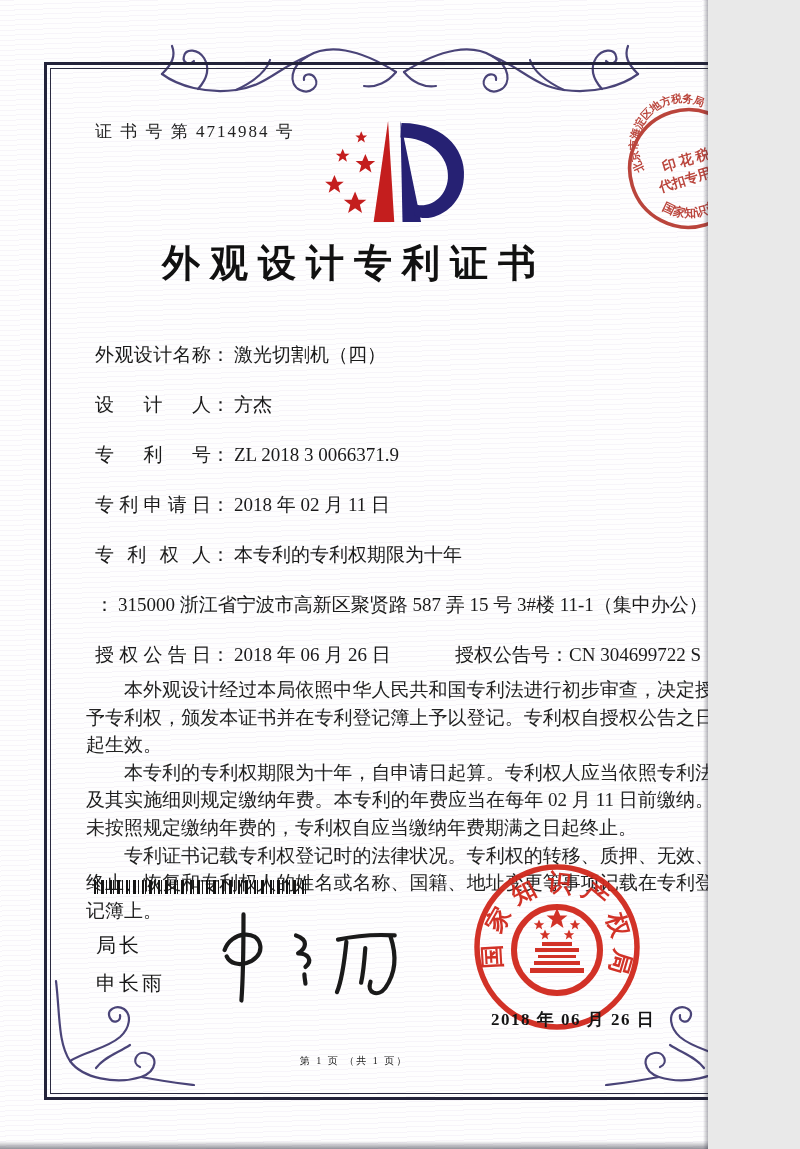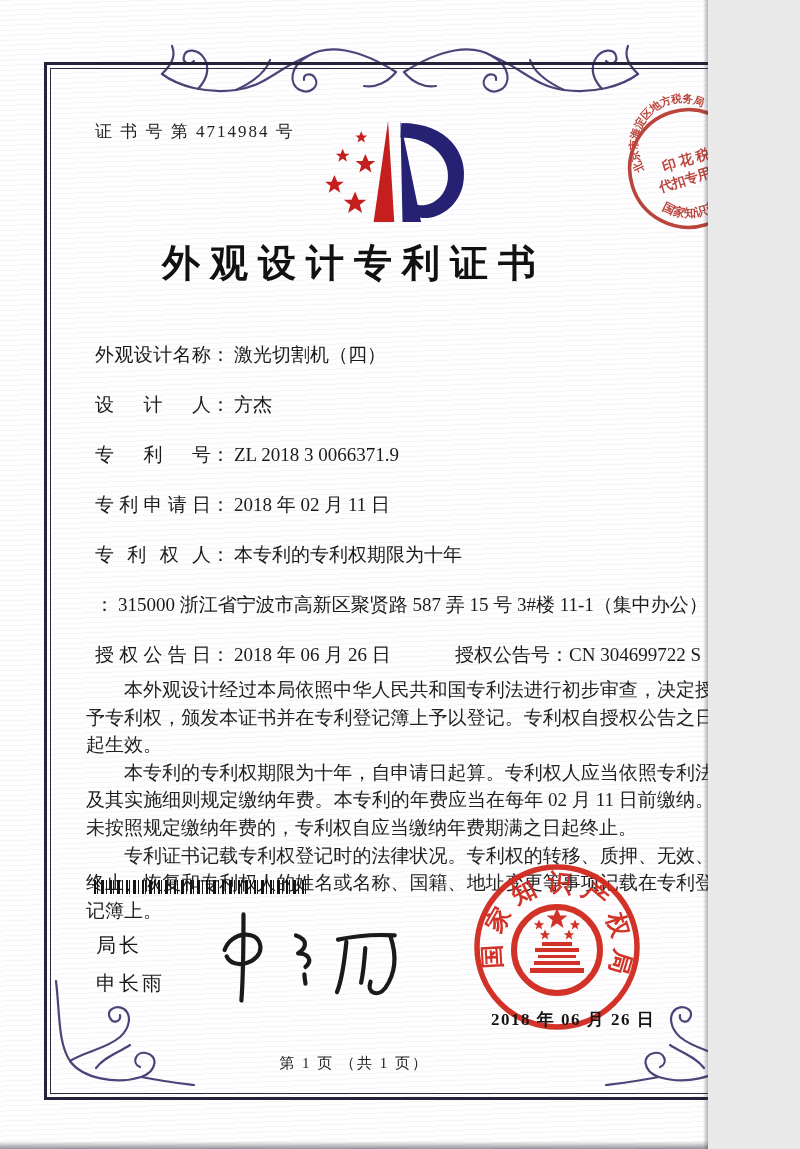--- a/index.html
+++ b/index.html
@@ -28,21 +28,21 @@
   .barcode{position:absolute;left:94px;top:880px;width:212px;height:14px;
         background:repeating-linear-gradient(90deg,#151515 0 2px,transparent 2px 3px,#151515 3px 4px,
         transparent 4px 7px,#151515 7px 10px,transparent 10px 12px,#151515 12px 13px,transparent 13px 16px);}
   .director-title{position:absolute;left:96px;top:932px;font-size:20px;letter-spacing:3px;}
   .director-name{position:absolute;left:96px;top:970px;font-size:20px;letter-spacing:3px;text-align:right;}
   .signature-svg{position:absolute;left:212px;top:908px;width:210px;height:100px;}
   .office-seal{position:absolute;left:472px;top:862px;width:170px;height:170px;opacity:.95;}
   .seal-date{position:absolute;left:491px;top:1008px;font-size:17px;font-weight:bold;
         letter-spacing:1.5px;color:#151515;z-index:3;}
   .footer{position:absolute;left:0;top:1054px;width:100%;text-align:center;
-        font-size:15px;letter-spacing:2px;color:#222;}
+        font-size:10px;letter-spacing:2px;color:#222;}
   .orn-top{position:absolute;left:158px;top:34px;width:484px;height:72px;}
   .orn-bl{position:absolute;left:48px;top:975px;width:150px;height:118px;}
   .orn-br{position:absolute;left:602px;top:975px;width:150px;height:118px;transform:scaleX(-1);}
   .page-bottom-shade{position:absolute;left:0;right:0;bottom:0;height:8px;
         background:linear-gradient(180deg,rgba(0,0,0,0),rgba(40,40,55,.5));}
   .page-right-shade{position:absolute;top:0;bottom:0;right:0;width:5px;
         background:linear-gradient(90deg,rgba(0,0,0,0),rgba(40,40,55,.35));}
   .seal-text{font-family:"Liberation Serif","DejaVu Serif",serif;font-weight:bold;}
 </style>
 </head>

